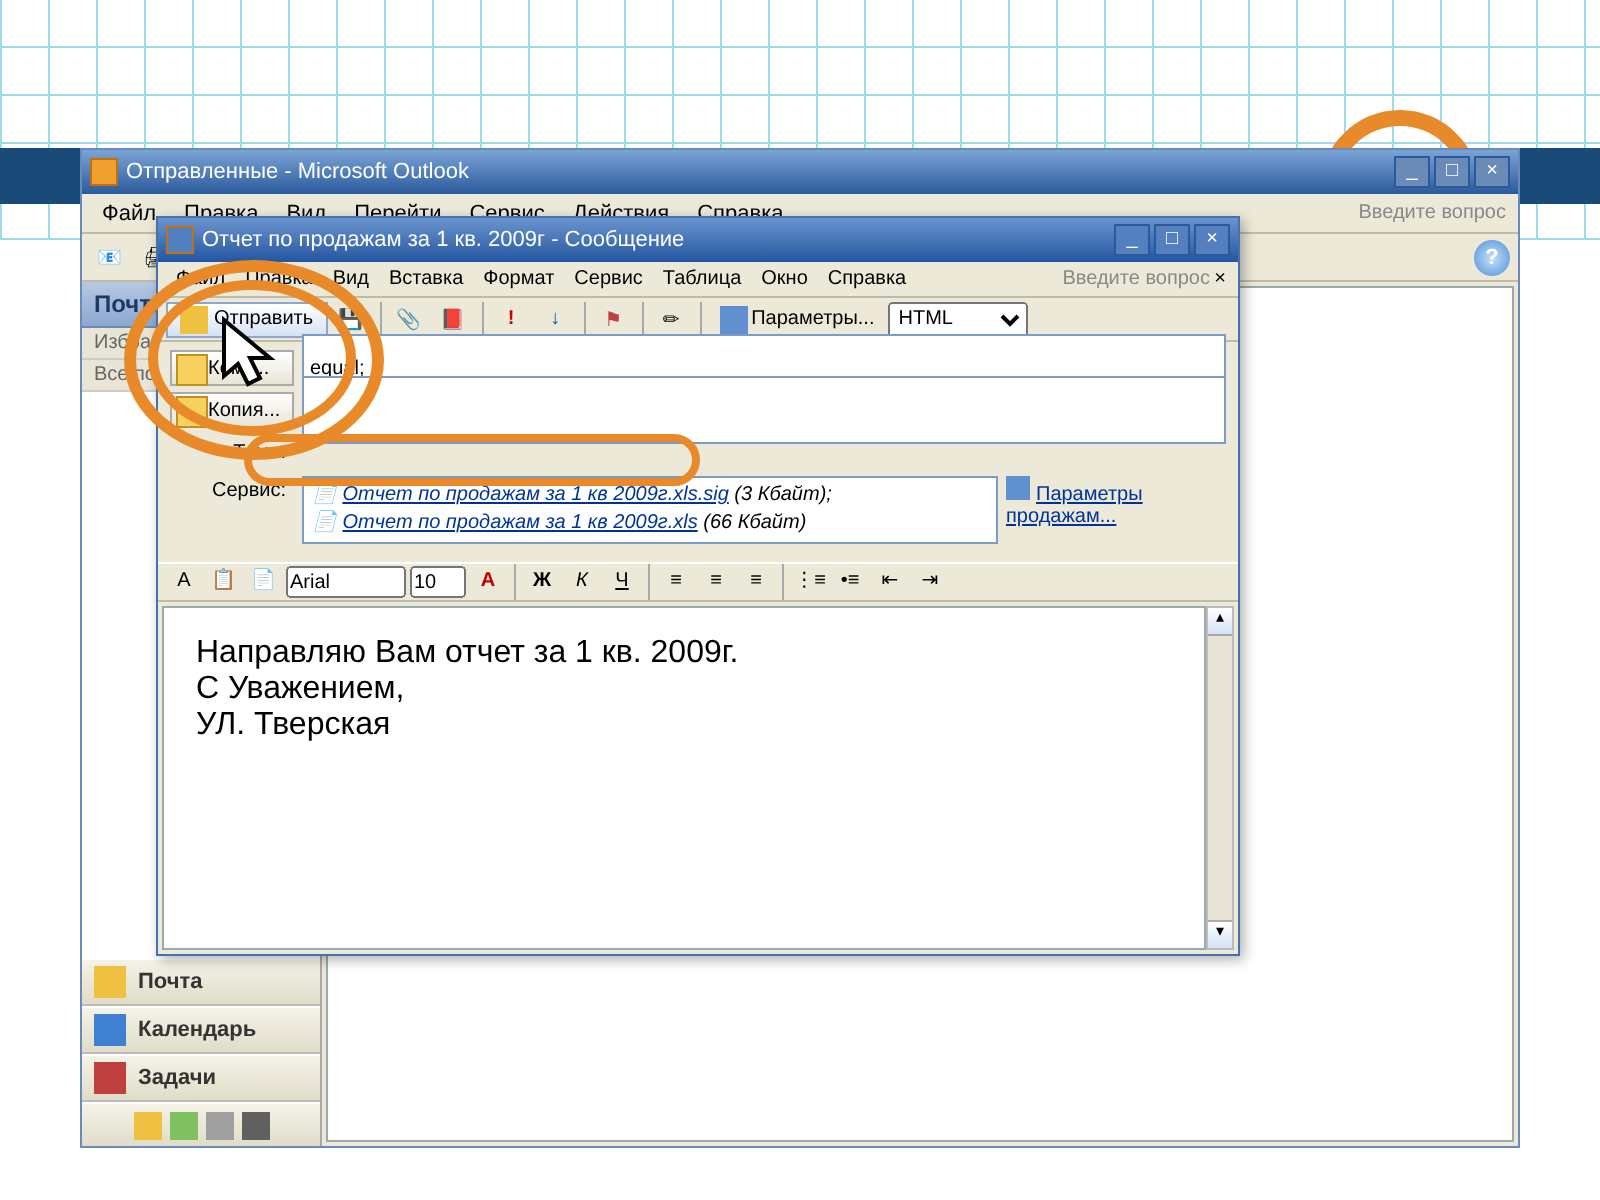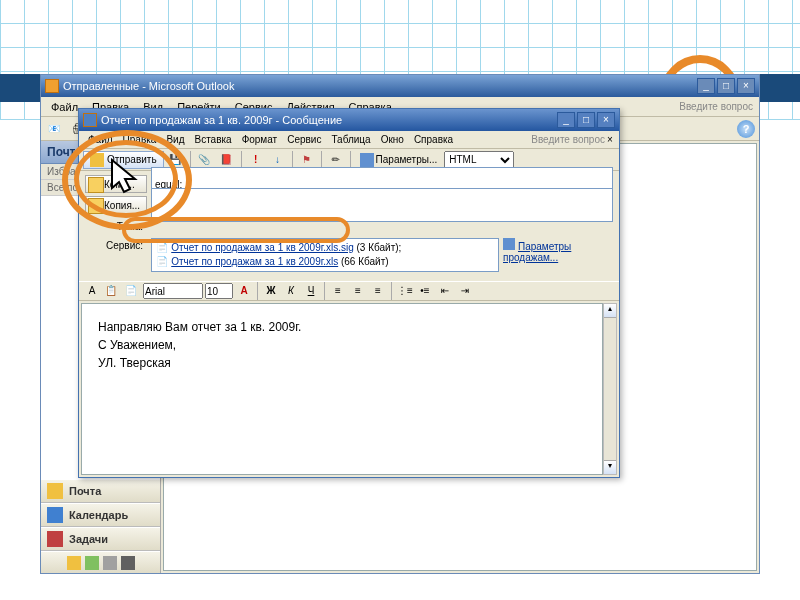--- a/index.html
+++ b/index.html
@@ -75,30 +75,30 @@
   .param-btn { height:18px; padding:0 4px; border:1px solid transparent; display:flex; align-items:center; gap:2px; }
   .fmt-select { height:18px; font-size:10px; width:70px; }
   
   .header-fields { padding:4px 6px; background:#ece9d8; }
   .hf-row { display:flex; align-items:center; margin-bottom:3px; height:18px; gap:4px; }
   .hf-btn { width:62px; height:18px; font-size:10px; background:linear-gradient(#fff,#e8e5d6); border:1px solid #aaa; text-align:left; padding-left:18px; position:relative; }
   .hf-btn::before { content:""; position:absolute; left:2px; top:1px; width:14px; height:14px; background:#f8d060; border:1px solid #c09020; }
   .hf-label { width:62px; font-size:10px; text-align:right; padding-right:4px; }
   .hf-input { flex:1; height:34px; border:1px solid #7a9cc6; padding:0 3px; font-size:10px; background:#fff; }
   .attach-box { flex:1; height:34px; border:1px solid #7a9cc6; background:#fff; padding:2px 4px; font-size:10px; line-height:14px; }
-  .attach-item { display:inline-block; margin-right:4px; }
+  .attach-item { display:inline-block; margin-right:4px;font-style:italic; }
   .attach-item u { text-decoration:underline; color:#003399; cursor:pointer; }
   .attach-side { width:110px; font-size:10px; color:#003399; text-decoration:underline; }
   
   .format-bar { height:20px; background:#ece9d8; border-top:1px solid #fff; border-bottom:1px solid #c0bba6; display:flex; align-items:center; padding:0 4px; gap:2px; font-size:10px; }
   .format-bar .fs { width:46px; height:16px; font-size:10px; }
   .fb-btn { width:18px; height:16px; border:1px solid transparent; text-align:center; line-height:14px; font-size:10px; }
   
   .body-wrap { flex:1; display:flex; }
-  .body-area { flex:1; background:#fff; border:1px solid #9aa; margin:2px 0 2px 2px; padding:14px 16px; font-size:12px; line-height:18px; font-family:Arial; }
+  .body-area { flex:1; background:#fff; border:1px solid #9aa; margin:2px 0 2px 2px; padding:14px 16px; font-size:16px; line-height:18px; font-family:Arial; }
   .scroll-v { width:14px; background:#e8e5d6; margin:2px 2px 2px 0; border:1px solid #bbb; position:relative; }
   .scroll-v .sbtn { height:14px; background:linear-gradient(#fff,#d5e2f5); border-bottom:1px solid #aaa; font-size:8px; text-align:center; }
   .scroll-v .sbtn.bot { position:absolute; bottom:0; left:0; right:0; border-top:1px solid #aaa; border-bottom:none; }
   
   
   .annot1 { position:absolute; top:130px; left:62px; width:130px; height:100px; border:6px solid #e88a2a; border-radius:50%; z-index:20; pointer-events:none; }
   .annot1b { position:absolute; top:140px; left:74px; width:104px; height:78px; border:5px solid #e88a2a; border-radius:50%; z-index:20; pointer-events:none; }
   .annot2 { position:absolute; top:217px; left:122px; width:228px; height:26px; border:4px solid #e88a2a; border-radius:14px; z-index:20; pointer-events:none; }
   .cursor-arrow { position:absolute; top:158px; left:108px; z-index:25; pointer-events:none; }
   

